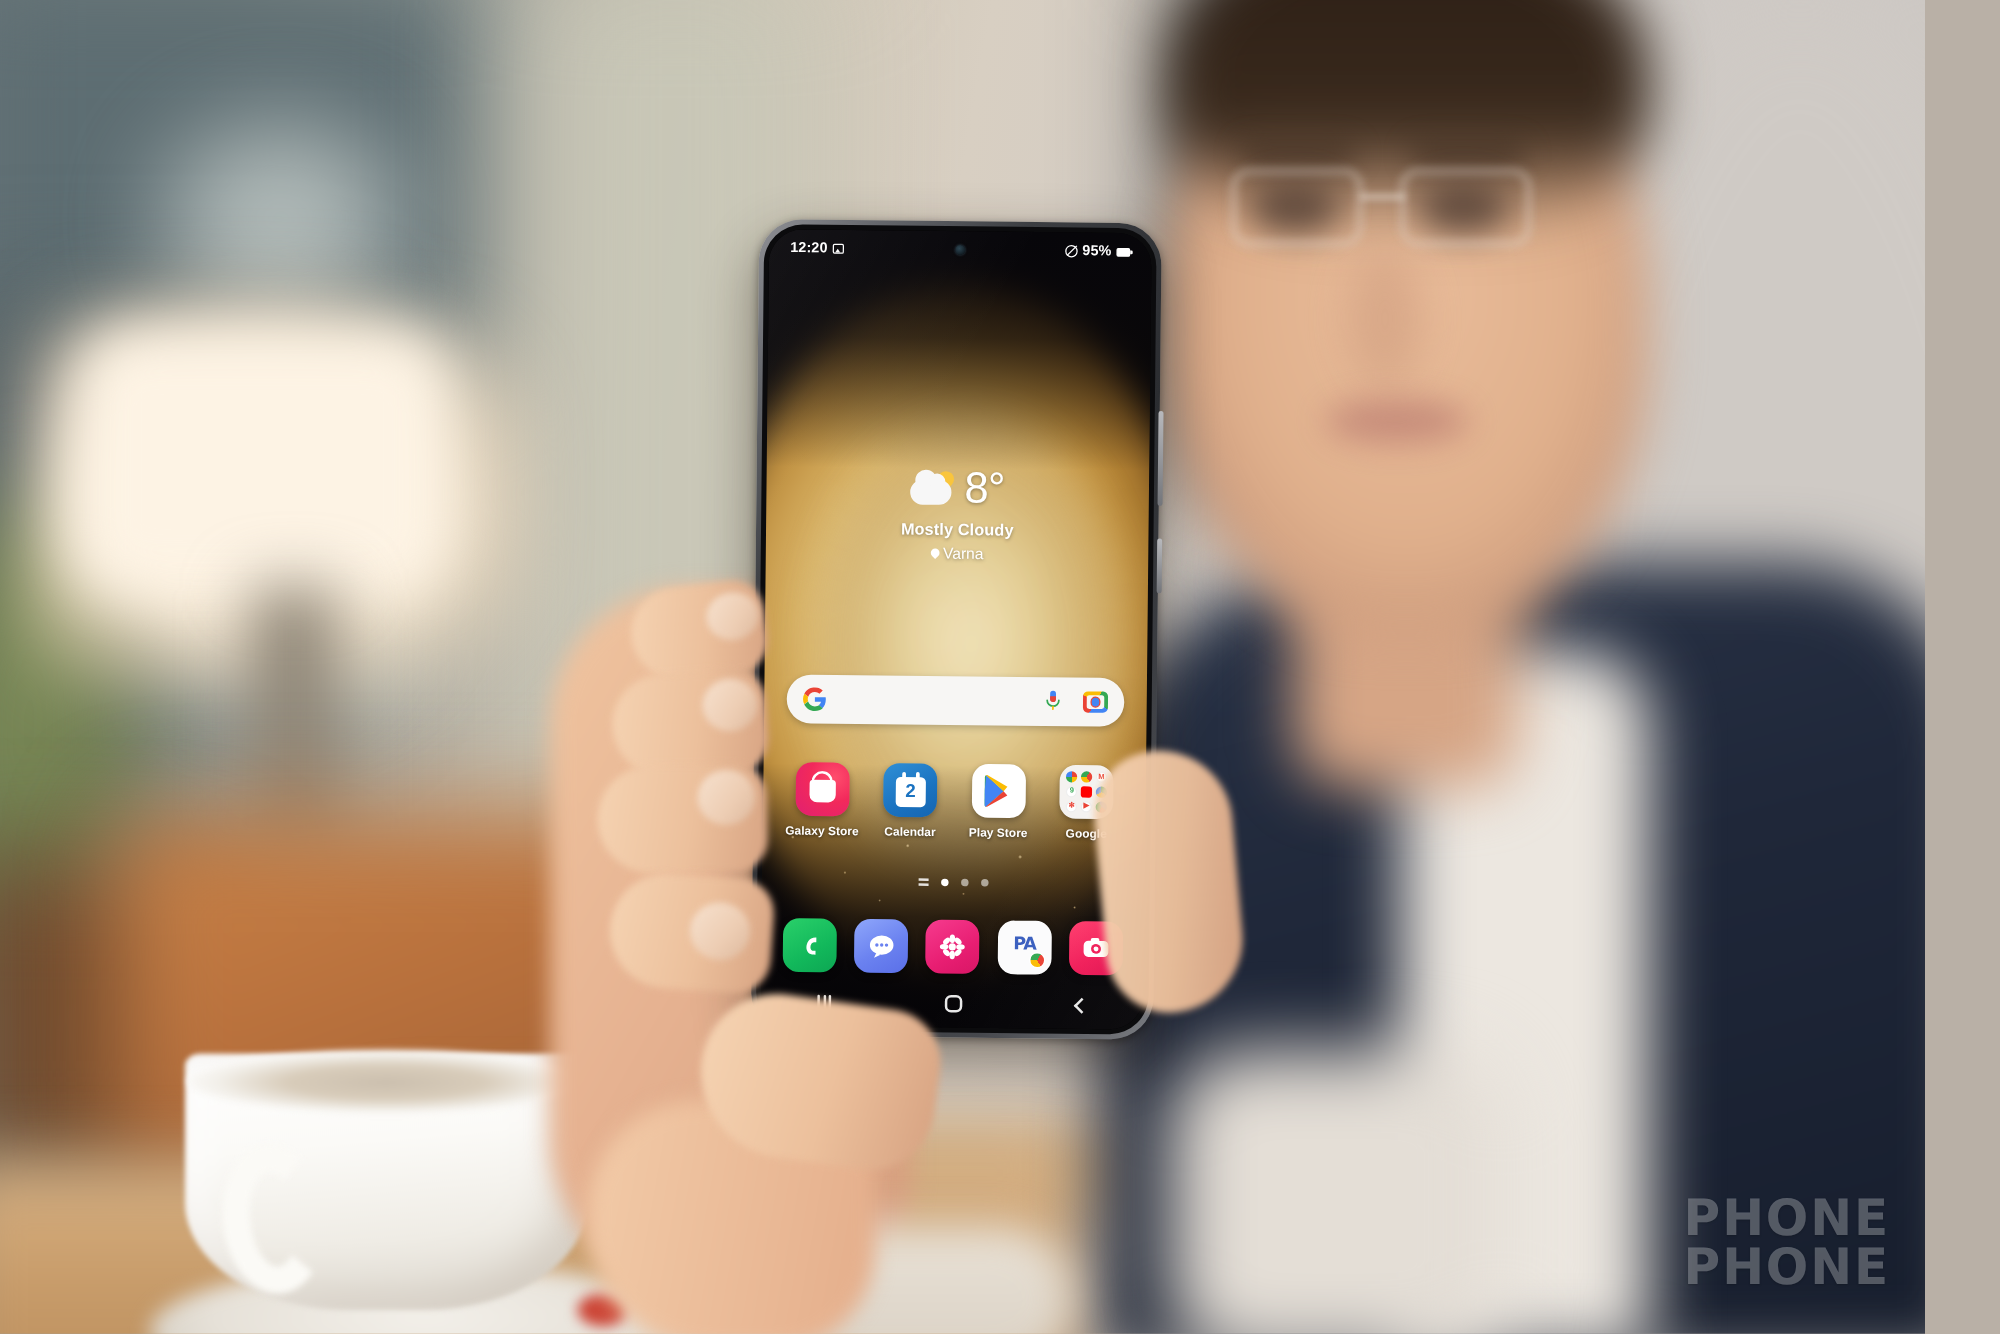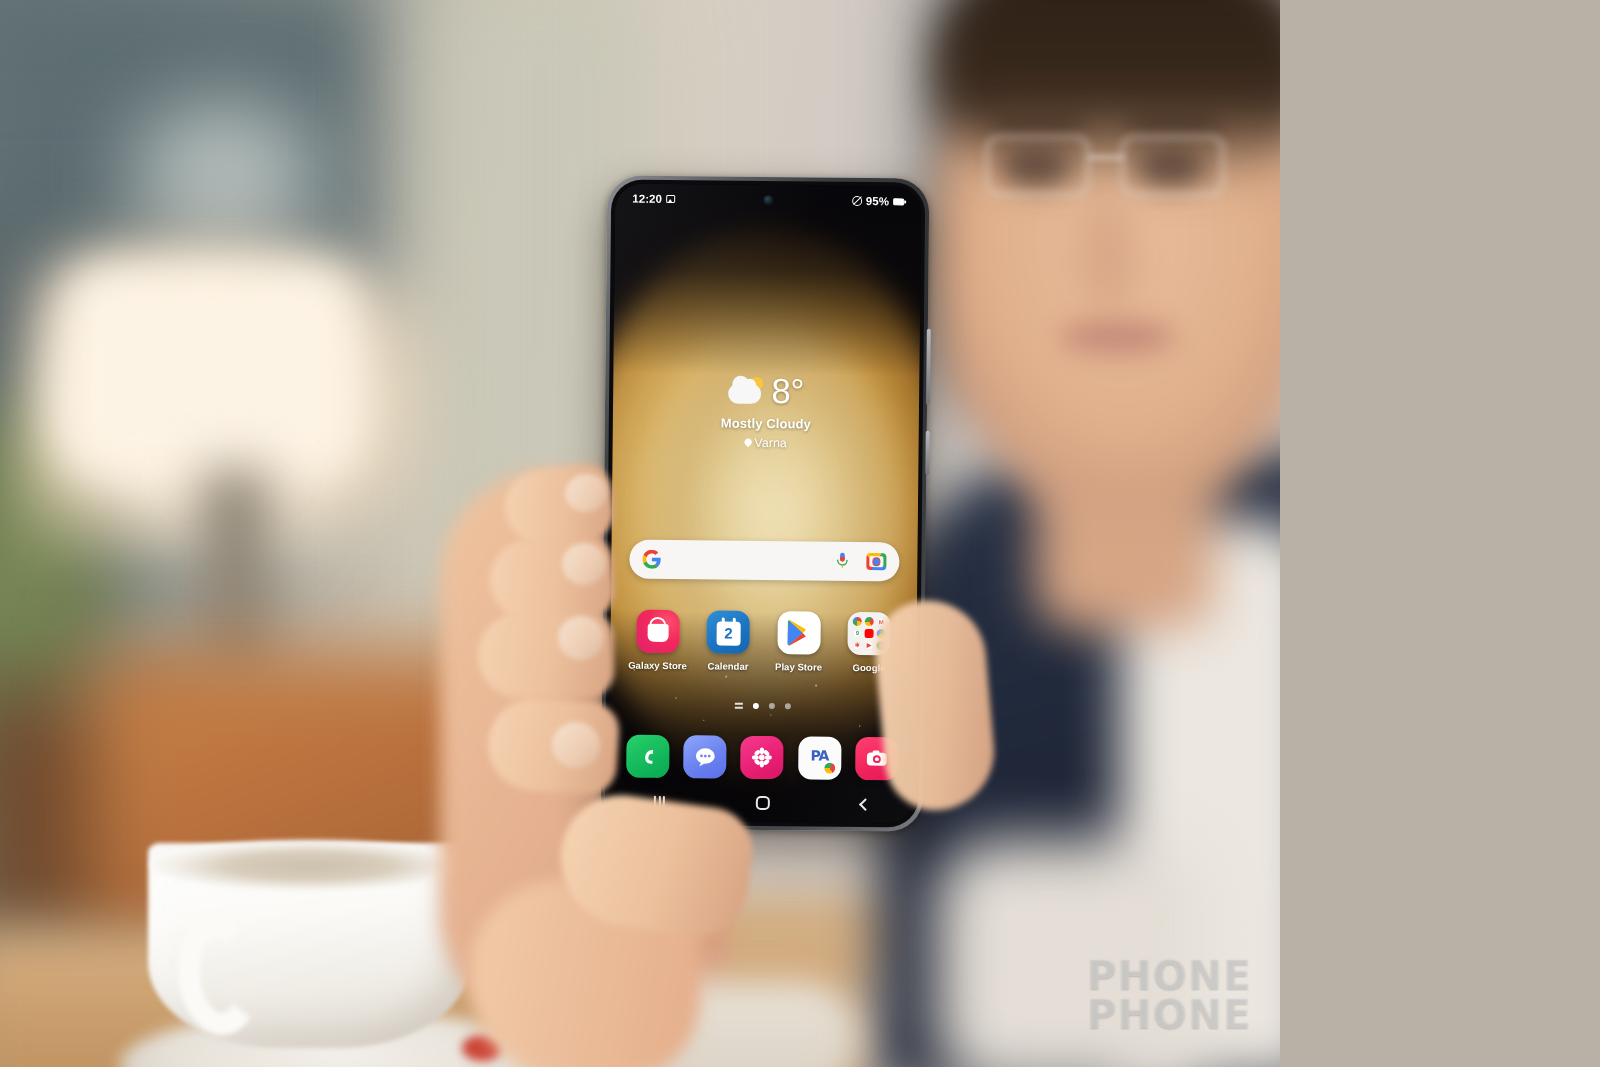--- a/index.html
+++ b/index.html
@@ -6,21 +6,21 @@
   html, body {
     width: 1600px; height: 1067px;
     overflow: hidden;
     font-family: "Liberation Sans", sans-serif;
     background: #b9b0a6;
   }
 
   
   #scene {
     position: relative;
-    width: 1280px; height: 1067px;
+    width: 1540px; height: 1067px;
     overflow: hidden;
   }
 
   
   .bg-base {
     position: absolute; inset: 0;
     background:
       linear-gradient(100deg, #6f7b7d 0%, #7e8885 10%, #9aa09a 18%, #b6b2a6 27%, #cfc6b6 36%, #d8cfc2 46%, #d2cbc4 60%, #cdc8c4 75%, #c9c5c2 100%);
   }
   .blur-shape { position: absolute; border-radius: 50%; filter: blur(60px); }

